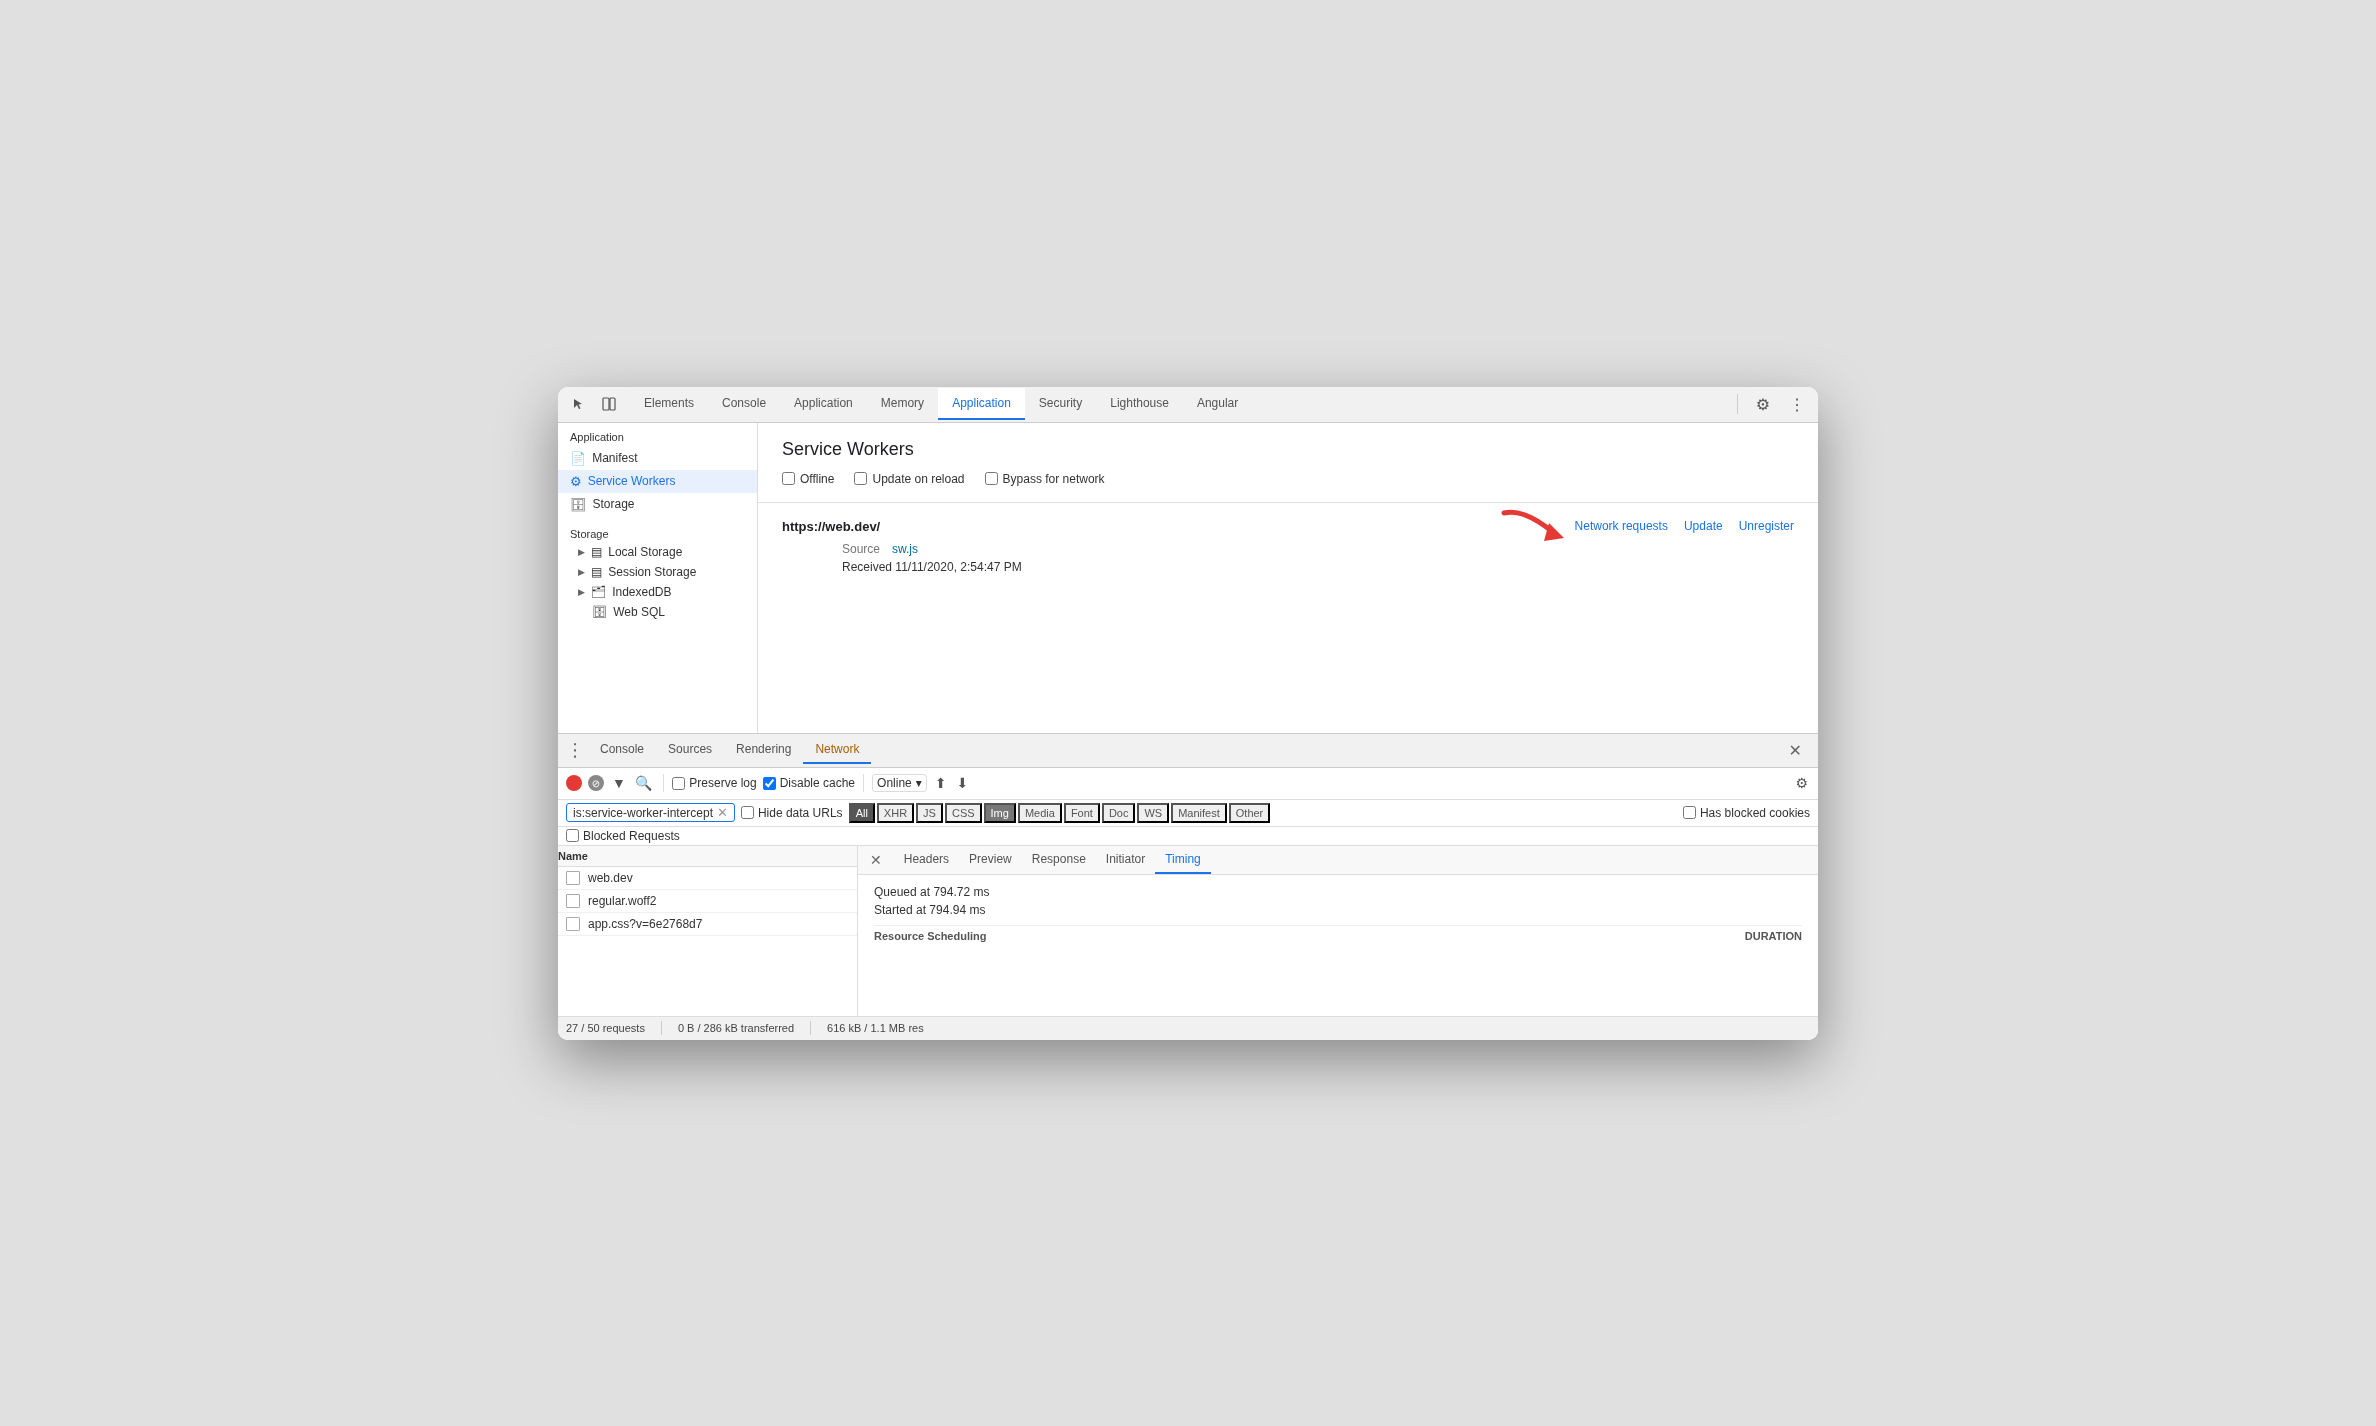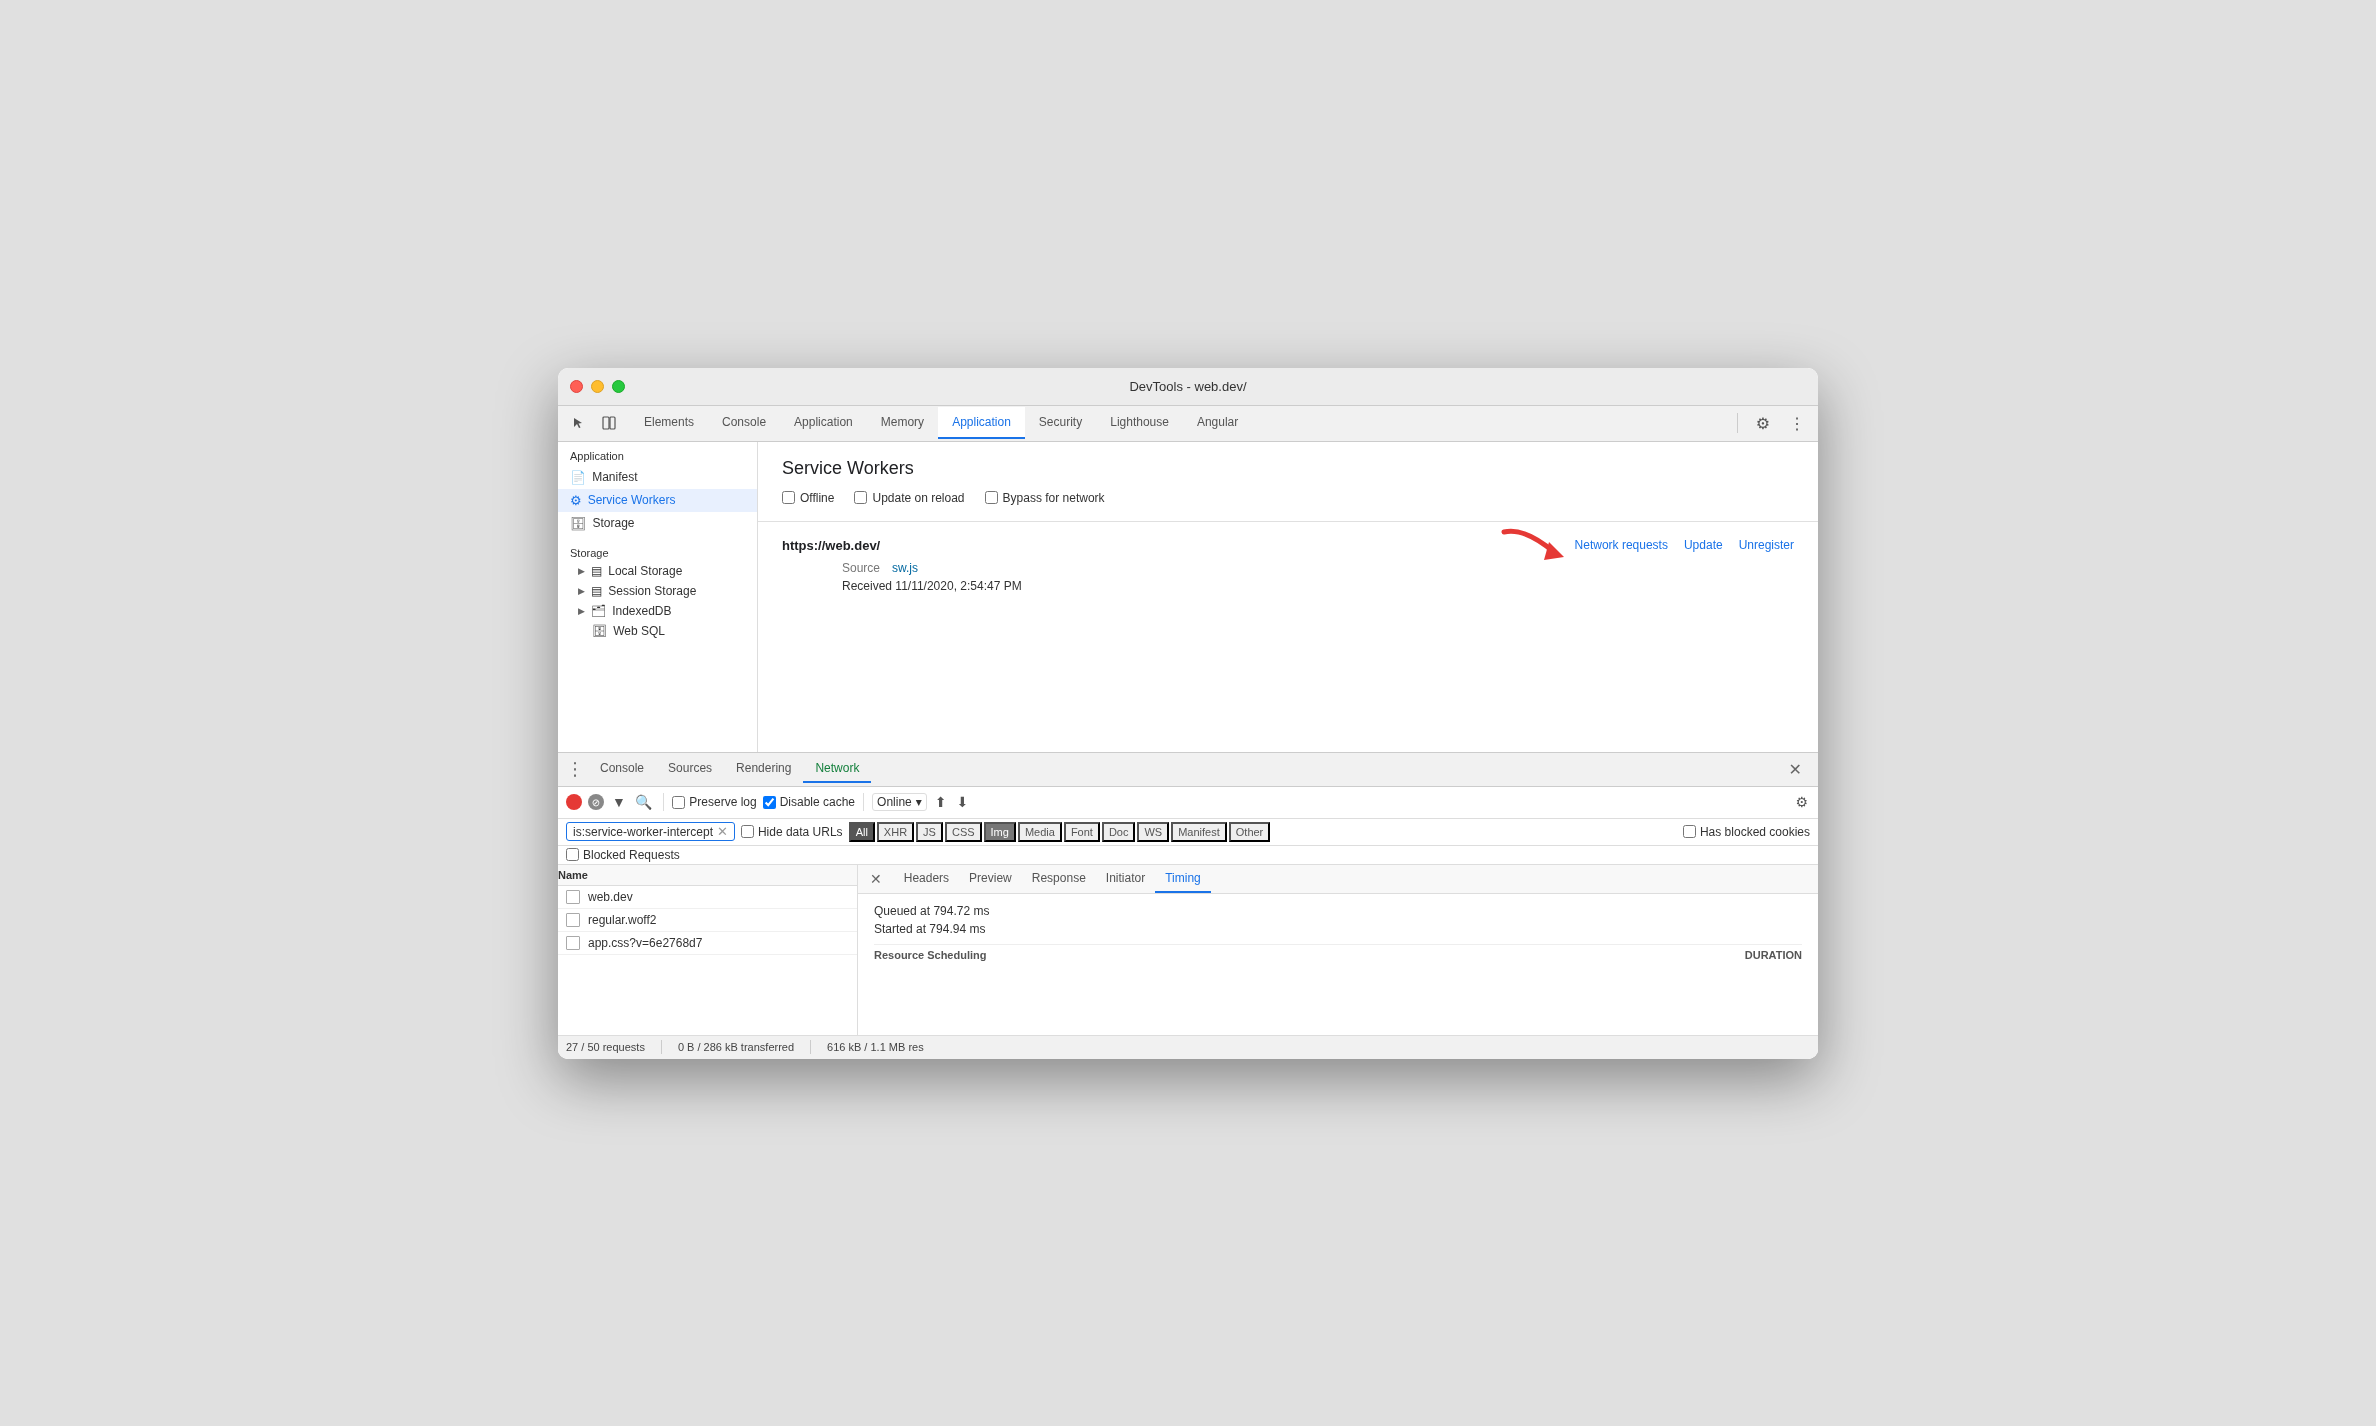--- a/index.html
+++ b/index.html
@@ -257,21 +257,21 @@
       cursor: pointer;
     }
     .bottom-tab {
       padding: 6px 12px;
       font-size: 12px;
       color: #555;
       cursor: pointer;
       border-bottom: 2px solid transparent;
     }
     .bottom-tab.active {
-      color: #15803d;
+      color: #a16207;
       border-bottom: 2px solid #1a73e8;
     }
     .bottom-tab-close {
       margin-left: auto;
       font-size: 16px;
       color: #666;
       cursor: pointer;
       padding: 4px 8px;
     }
     
@@ -496,28 +496,20 @@
       font-size: 11px;
       color: #444;
     }
     .status-sep { width: 1px; height: 14px; background: #ccc; }
   </style>
 </head>
 <body>
 
 <div class="window">
 
-  <div class="titlebar">
-    <div class="titlebar-buttons">
-      <button class="tb-btn tb-close"></button>
-      <button class="tb-btn tb-min"></button>
-      <button class="tb-btn tb-max"></button>
-    </div>
-    <span class="titlebar-title">DevTools - web.dev/</span>
-  </div>
 
   <div class="devtools-tabs">
     <div class="devtools-tab-icons">
       <div class="devtools-tab-icon">
         <svg width="14" height="14" viewBox="0 0 14 14" fill="none">
           <path d="M2 2L2 11L5 8L7 12L8.5 11.5L6.5 7.5L10 7L2 2Z" fill="#555"></path>
         </svg>
       </div>
       <div class="devtools-tab-icon">
         <svg width="14" height="14" viewBox="0 0 14 14">

